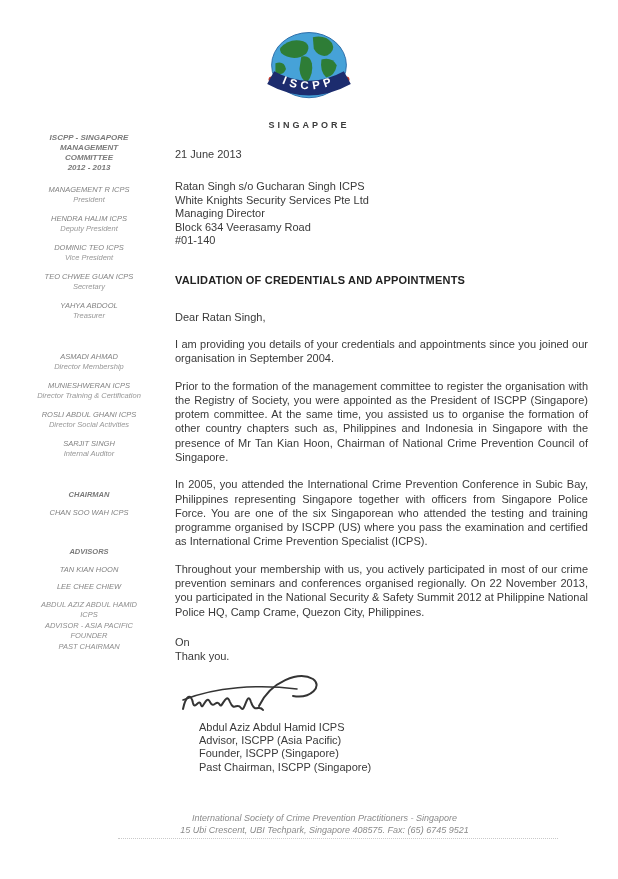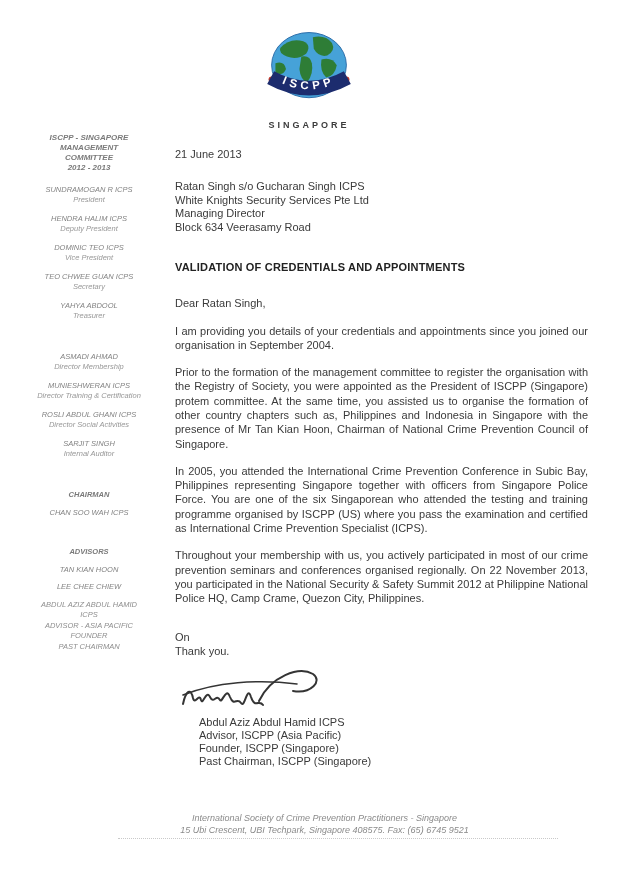--- a/index.html
+++ b/index.html
@@ -26,21 +26,21 @@
   .sb-line{margin-bottom:8px;color:#838383;}
   .sb-block div{margin-bottom:1px;}
   
   .main{position:absolute;left:175px;top:147px;width:413px;font-size:11px;line-height:14.3px;}
   .date-line{margin-bottom:19px;}
   .recipient div{line-height:13.4px;}
   .subject{margin-top:26px;font-weight:bold;color:#222;letter-spacing:.2px;}
   .salutation{margin-top:22px;}
   .para{margin-top:13px;text-align:justify;}
   .closing div{line-height:14px;}
-  .closing{margin-top:24px;}
+  .closing{margin-top:16px;}
   .signature{margin-top:6px;height:52px;}
   .signatory div{line-height:13.2px;margin-left:24px;}
   
   .footer{
     position:absolute;left:0;right:0;top:812px;text-align:center;
     font-style:italic;color:#8a8a8a;font-size:9px;line-height:12px;margin-left:31px;
   }
   .footer-rule{
     position:absolute;left:118px;right:60px;top:838px;
     border-top:1px dotted #c9c9c9;height:0;
@@ -79,21 +79,21 @@
 
   <div class="sidebar">
     <div class="sb-header">
       <div>ISCPP - SINGAPORE</div>
       <div>MANAGEMENT</div>
       <div>COMMITTEE</div>
       <div>2012 - 2013</div>
     </div>
 
     <div class="sb-entry">
-      <div class="sb-name">SUNDRAMOGAN R ICPS</div>
+      <div class="sb-name">MANAGEMENT R ICPS</div>
       <div class="sb-title">President</div>
     </div>
     <div class="sb-entry">
       <div class="sb-name">HENDRA HALIM ICPS</div>
       <div class="sb-title">Deputy President</div>
     </div>
     <div class="sb-entry">
       <div class="sb-name">DOMINIC TEO ICPS</div>
       <div class="sb-title">Vice President</div>
     </div>
@@ -145,20 +145,21 @@
   </div>
 
   <div class="main">
     <div class="date-line">21 June 2013</div>
 
     <div class="recipient">
       <div>Ratan Singh s/o Gucharan Singh ICPS</div>
       <div>White Knights Security Services Pte Ltd</div>
       <div>Managing Director</div>
       <div>Block 634 Veerasamy Road</div>
+      <div>#01-140</div>
     </div>
 
     <div class="subject">VALIDATION OF CREDENTIALS AND APPOINTMENTS</div>
 
     <div class="salutation">Dear Ratan Singh,</div>
 
     <div class="para">I am providing you details of your credentials and appointments since you joined our organisation in September 2004.</div>
     <div class="para">Prior to the formation of the management committee to register the organisation with the Registry of Society, you were appointed as the President of ISCPP (Singapore) protem committee. At the same time, you assisted us to organise the formation of other country chapters such as, Philippines and Indonesia in Singapore with the presence of Mr Tan Kian Hoon, Chairman of National Crime Prevention Council of Singapore.</div>
     <div class="para">In 2005, you attended the International Crime Prevention Conference in Subic Bay, Philippines representing Singapore together with officers from Singapore Police Force. You are one of the six Singaporean who attended the testing and training programme organised by ISCPP (US) where you pass the examination and certified as International Crime Prevention Specialist (ICPS).</div>
     <div class="para">Throughout your membership with us, you actively participated in most of our crime prevention seminars and conferences organised regionally. On 22 November 2013, you participated in the National Security &amp; Safety Summit 2012 at Philippine National Police HQ, Camp Crame, Quezon City, Philippines.</div>

